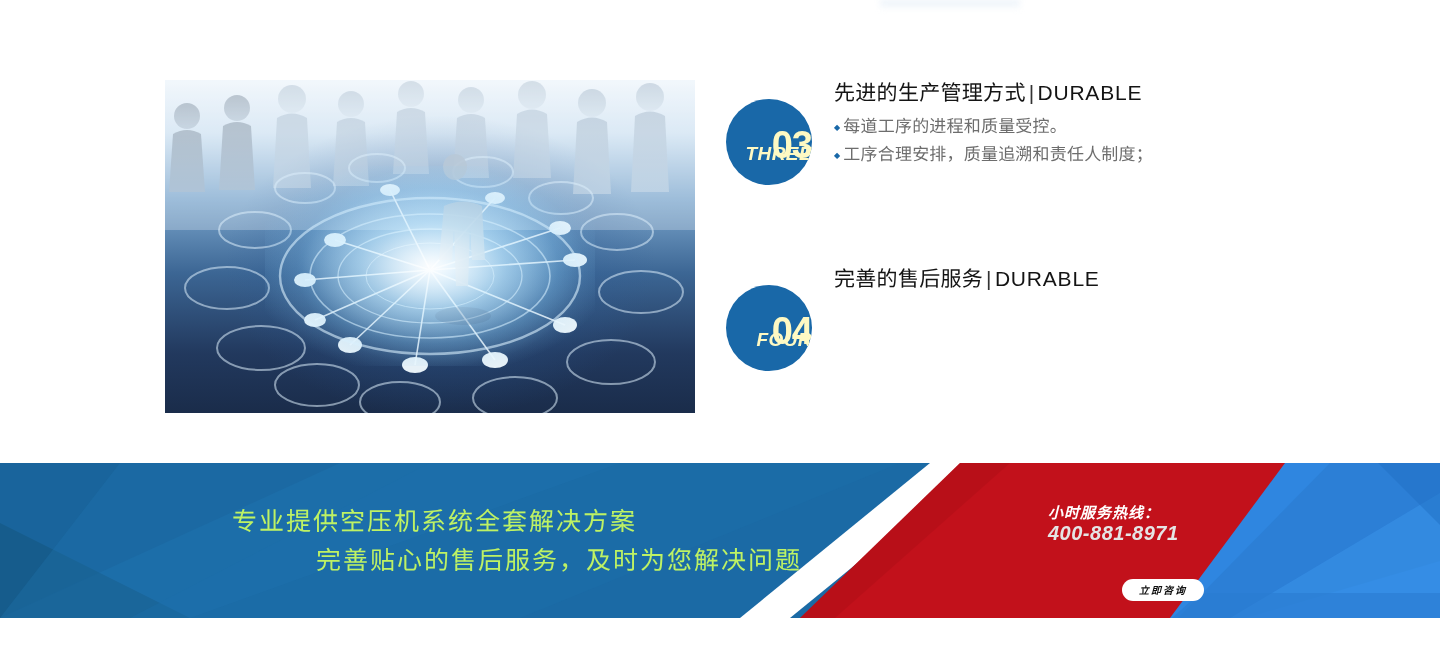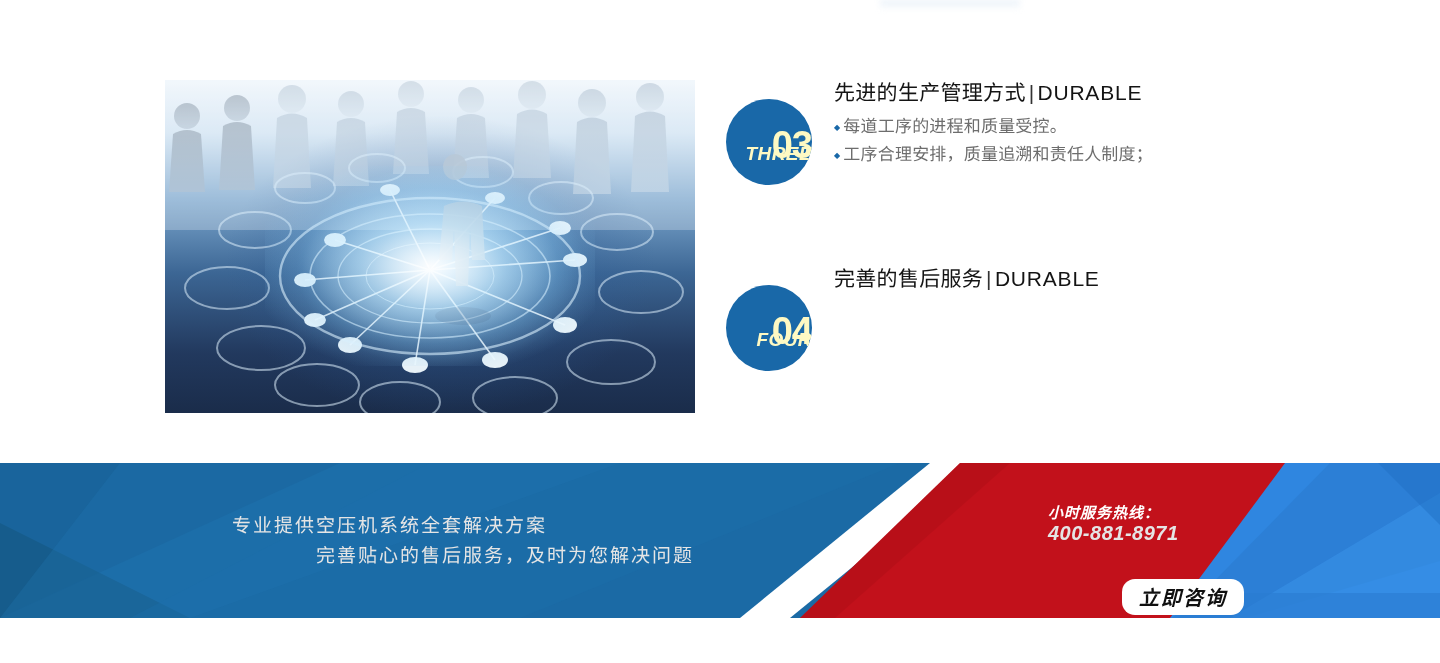--- a/index.html
+++ b/index.html
@@ -94,21 +94,21 @@
     position:absolute;left:0;top:463px;width:1440px;height:155px;
     overflow:hidden;background:#1b6aa5;
   }
   .banner svg{position:absolute;left:0;top:0;width:1440px;height:155px;}
 
   .banner-slogans{
     position:absolute;left:0;top:0;width:1000px;height:155px;
     display:flex;flex-direction:column;justify-content:center;
   }
   .slogan{
-    color:#e5e5e5;font-size:19px;letter-spacing:2px;line-height:1.55;
+    color:#bef264;font-size:25px;letter-spacing:2px;line-height:1.55;
     white-space:nowrap;
   }
   .slogan-1{margin-left:232px;}
   .slogan-2{margin-left:316px;}
 
   
   .hotline{
     position:absolute;left:1000px;top:42px;width:250px;height:110px;
   }
   .hotline-row{
@@ -125,21 +125,21 @@
     letter-spacing:1px;line-height:1;margin-bottom:3px;white-space:nowrap;
   }
   .hotline-number{
     color:#e5e5e5;font-size:20px;font-weight:bold;font-style:italic;
     letter-spacing:.5px;line-height:1;white-space:nowrap;
   }
   .cta{
     position:absolute;left:122px;top:74px;
     background:#ffffff;border-radius:13px;
     padding:3px 17px 4px 17px;
-    color:#101010;font-size:20px;font-weight:bold;font-style:italic;
+    color:#101010;font-size:10px;font-weight:bold;font-style:italic;
     letter-spacing:2px;white-space:nowrap;
     text-align:center;
   }
 </style>
 </head>
 <body>
 
 <div class="top-remnant"></div>
 
 <div class="content">

